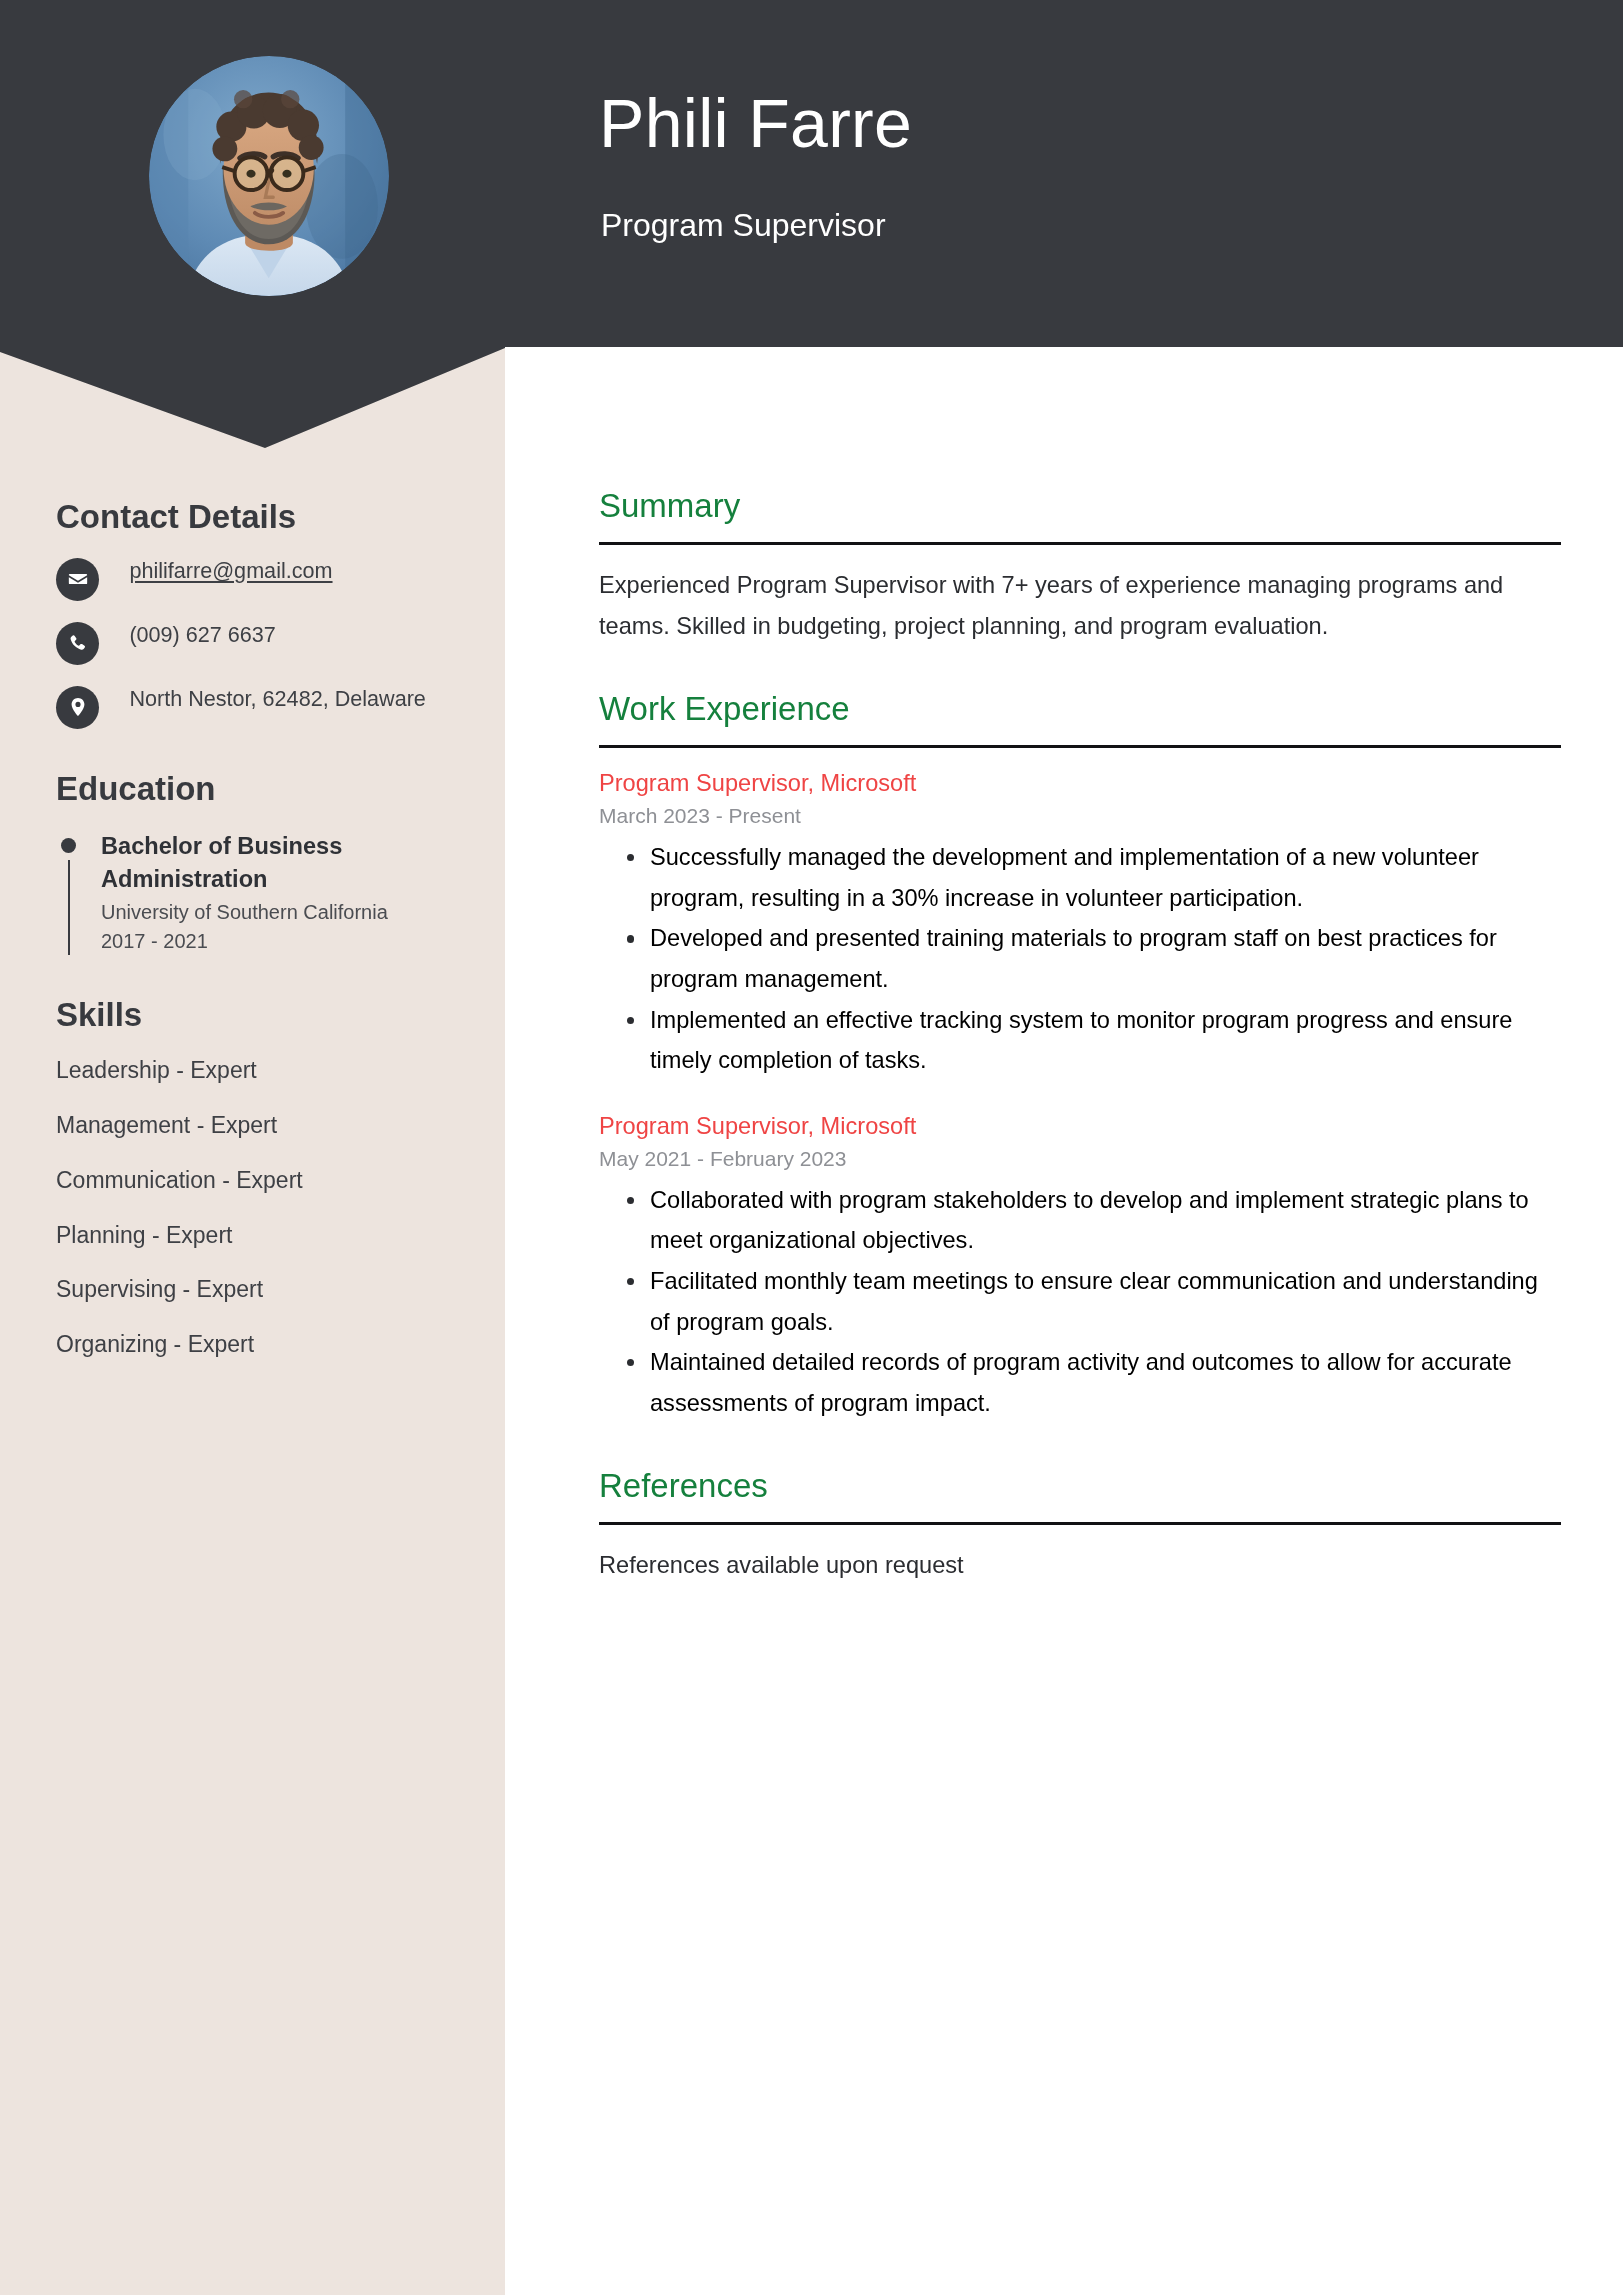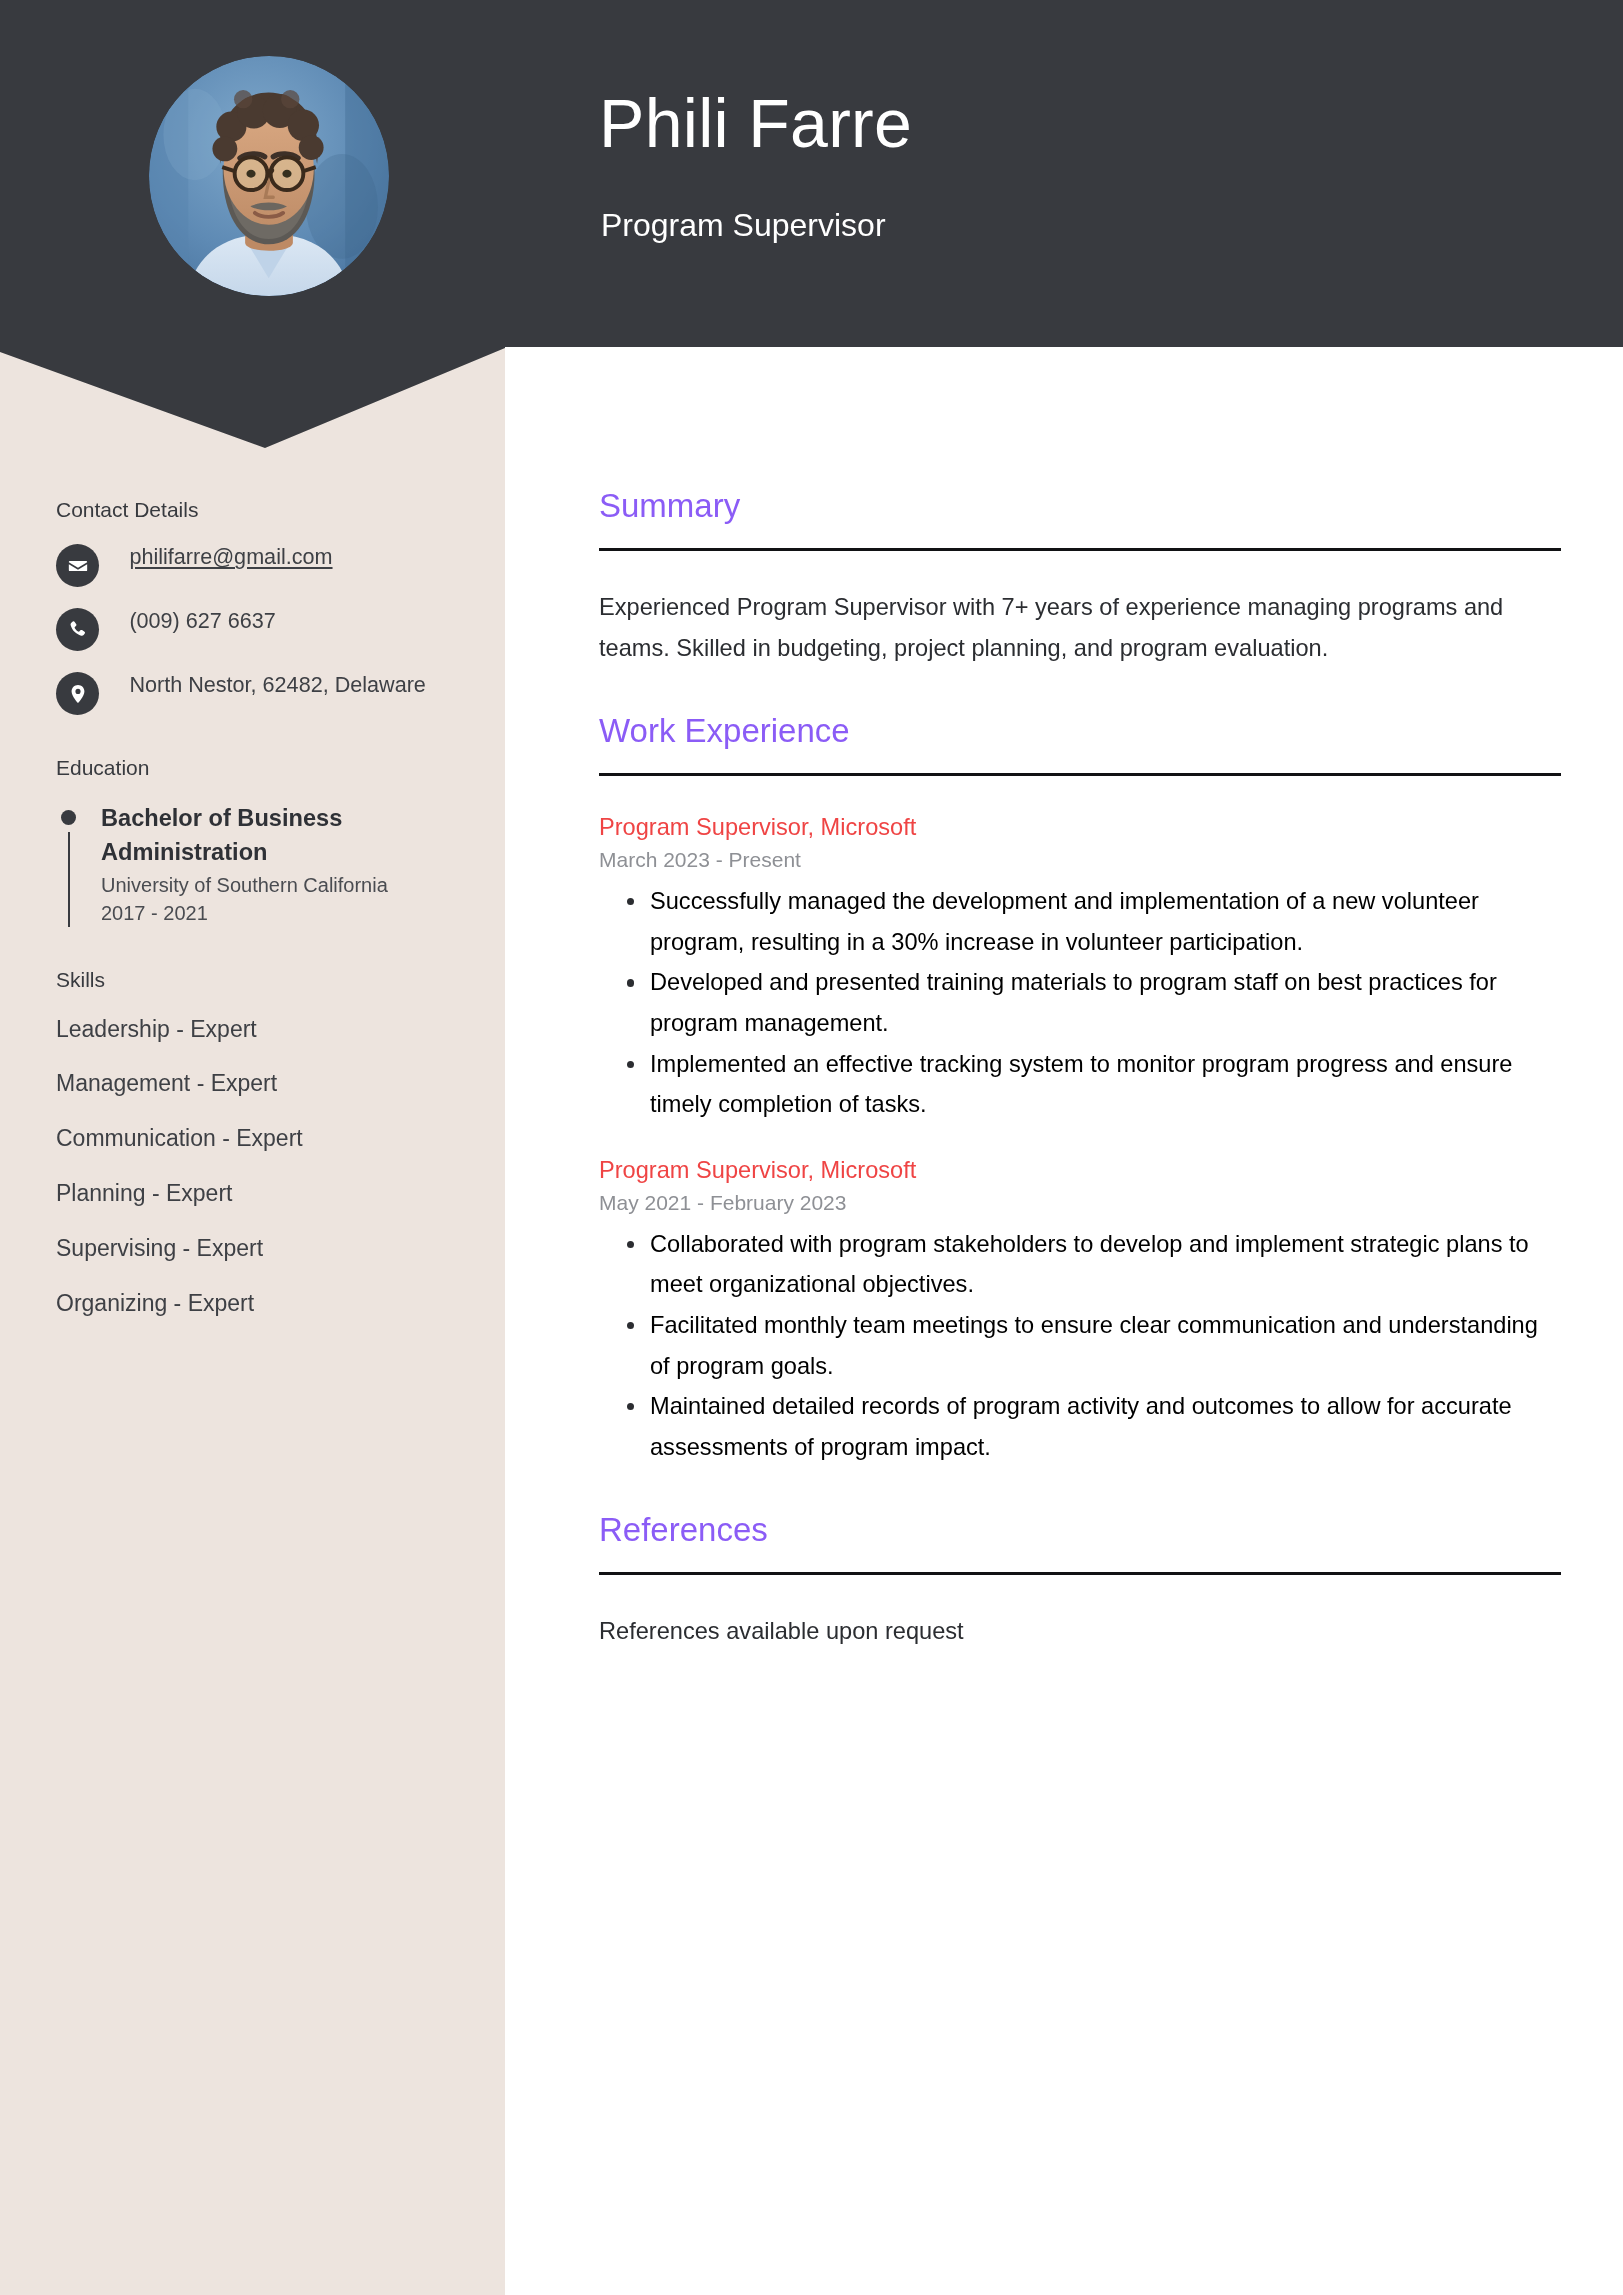--- a/index.html
+++ b/index.html
@@ -83,22 +83,22 @@
   
   .side-content {
     position: absolute;
     left: 56px;
     top: 498px;
     width: 419px;
     z-index: 6;
   }
   .side-h {
     color: #383A3F;
-    font-size: 21px;
-    font-weight: 400;
+    font-size: 33px;
+    font-weight: 700;
     line-height: 1.15;
     margin-bottom: 22px;
   }
   .side-block { margin-bottom: 41px; }
 
   .contact-row {
     display: flex;
     align-items: flex-start;
     margin-bottom: 21px;
     gap: 16px;
@@ -173,27 +173,27 @@
   
   .main {
     position: absolute;
     left: 599px;
     top: 488px;
     width: 962px;
     z-index: 6;
   }
   .sec { margin-bottom: 45px; }
   .sec-h {
-    color: #8b5cf6;
+    color: #15803d;
     font-size: 33px;
     font-weight: 400;
     line-height: 1.12;
-    padding-bottom: 23px;
+    padding-bottom: 17px;
     border-bottom: 3.3px solid #111214;
-    margin-bottom: 36px;
+    margin-bottom: 20px;
   }
   .body-text {
     color: #2B2D31;
     font-size: 23.6px;
     line-height: 1.72;
   }
 
   .job { margin-bottom: 30px; }
   .job:last-child { margin-bottom: 0; }
   .job-role {

